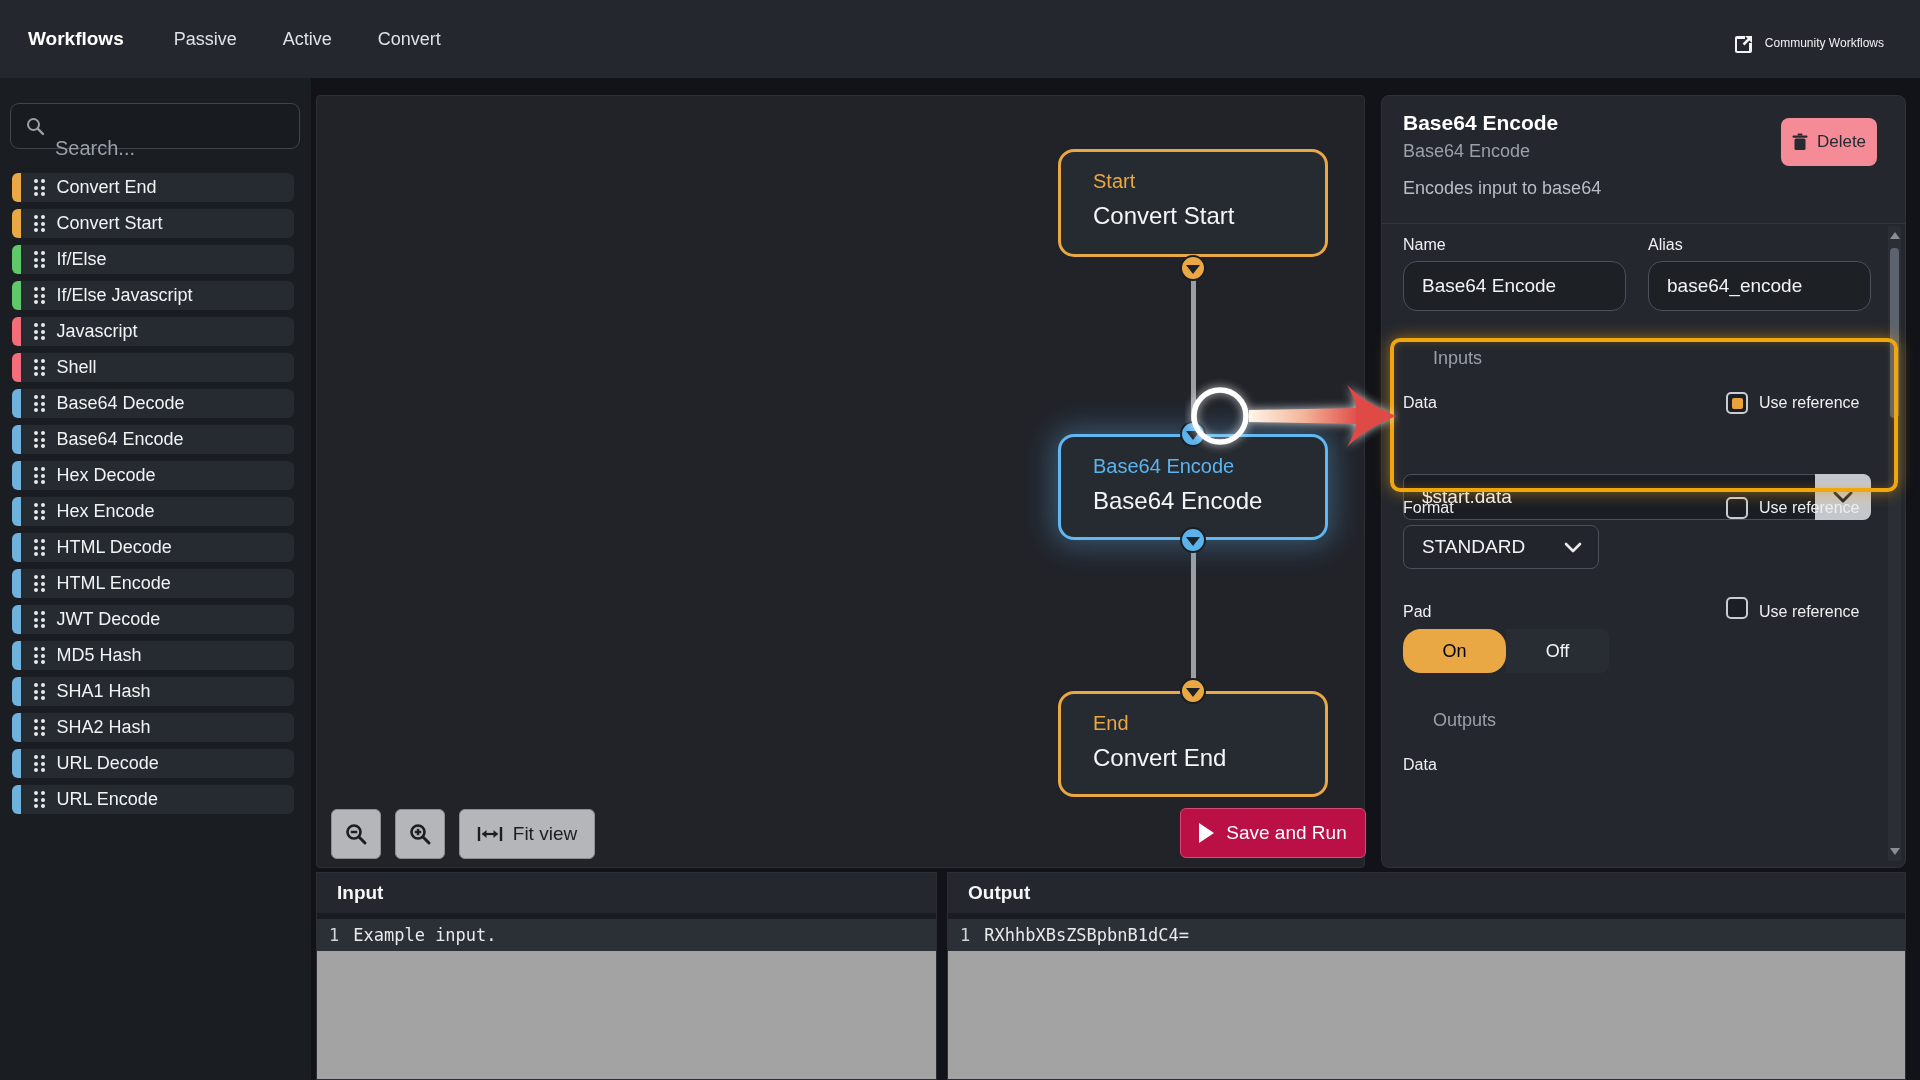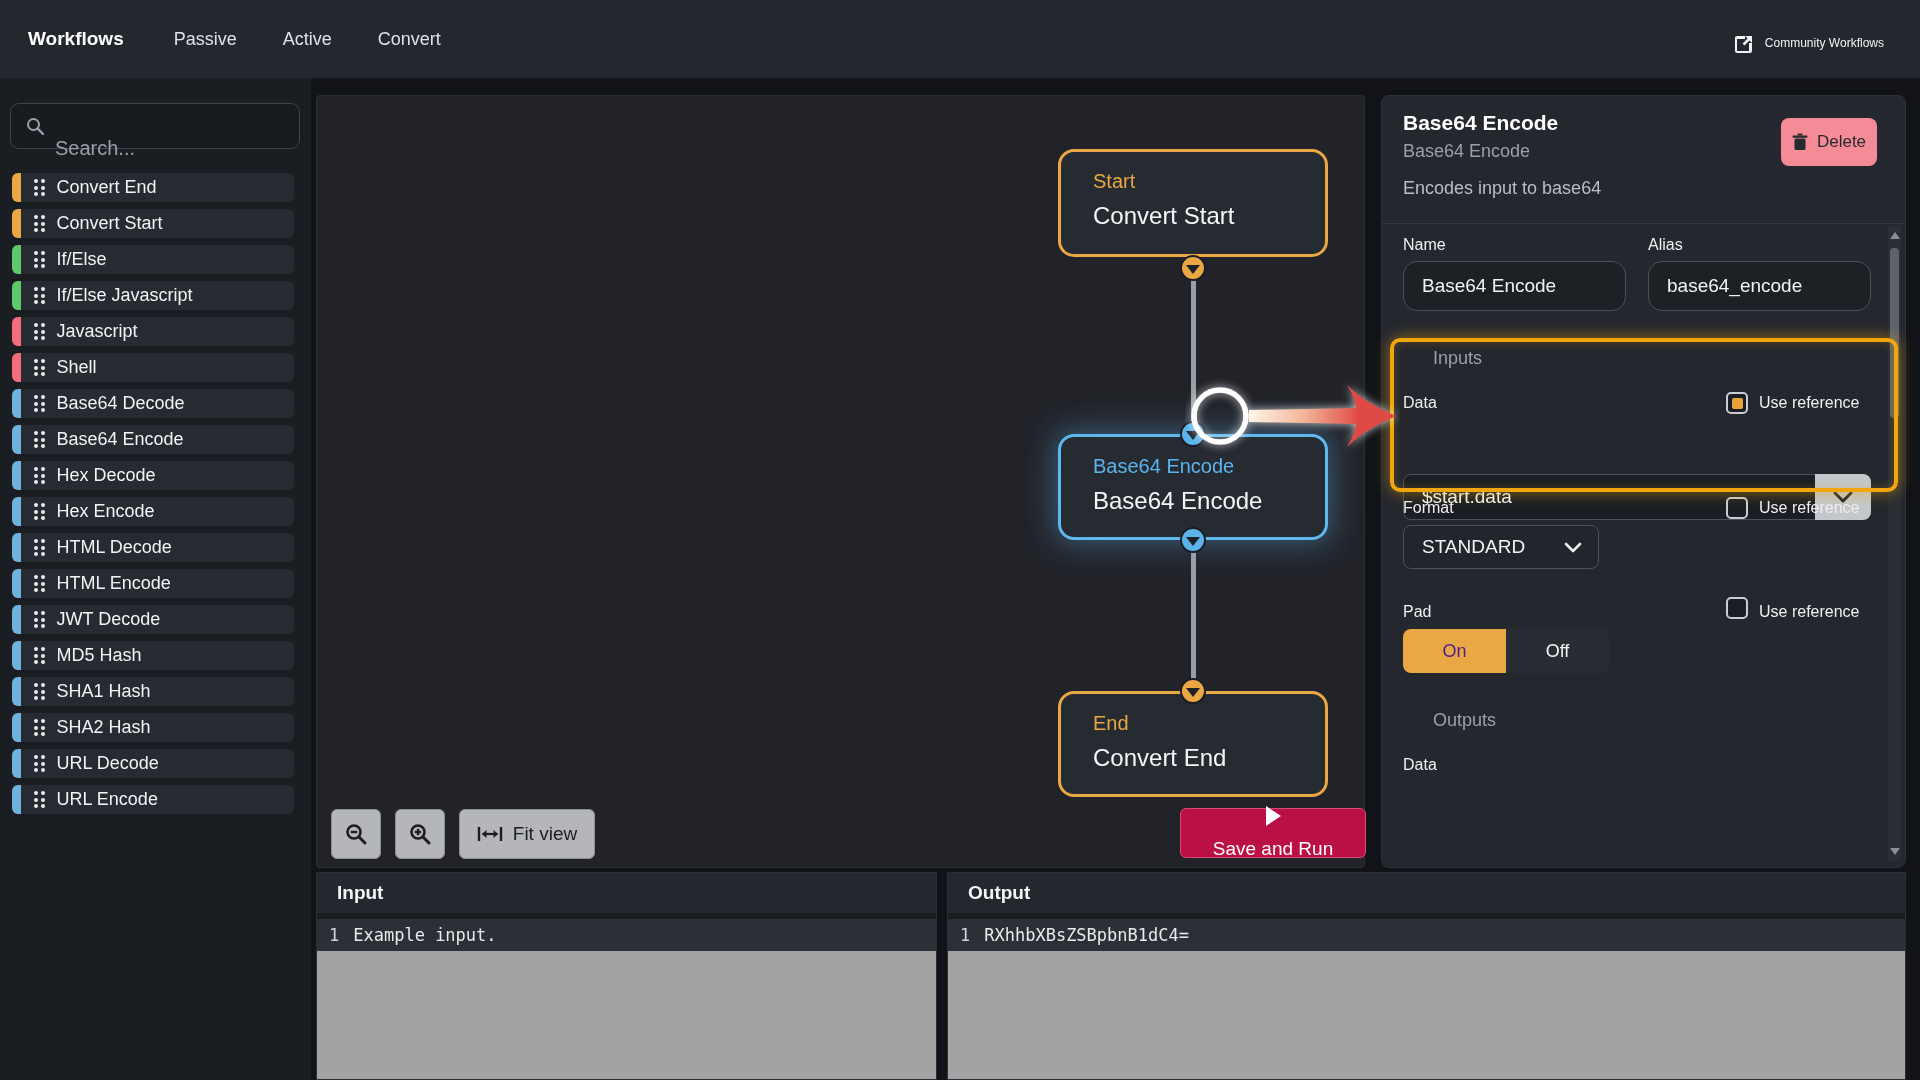--- a/index.html
+++ b/index.html
@@ -42,21 +42,21 @@
   .port{position:absolute;width:26px;height:26px;border-radius:50%;left:863px;box-sizing:border-box;
         border:2px solid #1a1d23;display:flex;align-items:center;justify-content:center;cursor:crosshair;}
   .port i{width:0;height:0;border-left:7px solid transparent;border-right:7px solid transparent;border-top:9px solid #1e2127;margin-top:2px;}
   .port-amber{background:#eaa844;}
   .port-blue{background:#5ab3ea;}
 
   .tool-btn{position:absolute;top:713px;height:50px;background:#b4b6ba;border:1px solid #8b8e93;border-radius:6px;
             display:flex;align-items:center;justify-content:center;gap:10px;color:#1c1e24;font-size:19px;cursor:pointer;box-sizing:border-box;}
   .run-btn{position:absolute;left:863px;top:712px;width:186px;height:50px;background:#bb1045;border:1px solid #d84a74;
            border-radius:6px;display:flex;align-items:center;justify-content:center;gap:12px;color:#fff;
-           font-size:19px;cursor:pointer;box-sizing:border-box;flex-direction:column;}
+           font-size:19px;cursor:pointer;box-sizing:border-box;}
   .play{width:0;height:0;border-top:10px solid transparent;border-bottom:10px solid transparent;border-left:15px solid #ffffff;}
 
   
   .annot{left:1185px;top:368px;pointer-events:none;}
   .hl-box{left:1390px;top:338px;width:508px;height:154px;border:4px solid #f2a60d;border-radius:10px;
           box-shadow:0 0 16px rgba(242,166,13,.55), inset 0 0 10px rgba(242,166,13,.25);box-sizing:border-box;pointer-events:none;}
 
   
   .inspector{left:1381px;top:95px;width:525px;height:773px;background:#24272e;border:1px solid #2e3138;
              border-radius:8px;box-sizing:border-box;}
@@ -72,21 +72,21 @@
               color:#f2f3f5;font-size:19px;padding:0 18px;box-sizing:border-box;display:flex;align-items:center;cursor:text;}
   .select-dark{position:absolute;background:#1b1e24;border:1.5px solid #4b505a;border-radius:8px;color:#f2f3f5;
                font-size:19px;display:flex;align-items:center;box-sizing:border-box;cursor:pointer;}
   .sel-btn{position:absolute;right:-1px;top:-1px;bottom:-1px;width:56px;background:#c4c7cb;border-radius:0 8px 8px 0;
            display:flex;align-items:center;justify-content:center;cursor:pointer;}
   .checkbox{position:absolute;width:22px;height:22px;border:2px solid #c9ccd0;border-radius:5px;background:#1b1e24;
             box-sizing:border-box;display:flex;align-items:center;justify-content:center;cursor:pointer;}
   .checkbox.checked::after{content:"";width:11px;height:11px;background:#eaa23c;border-radius:2px;}
   .toggle{position:absolute;left:21px;top:533px;height:44px;display:flex;border-radius:8px;overflow:hidden;cursor:pointer;}
   .toggle .seg{width:103px;display:flex;align-items:center;justify-content:center;font-size:18px;}
-  .seg-on{background:#eaa844;color:#4c1d95;}
+  .seg-on{background:#eaa844;color:#000000;border-radius:18px;}
   .seg-off{background:#282c33;color:#f2f3f5;}
   .copy-btn{position:absolute;right:9px;top:8px;width:88px;height:40px;background:#c4c7cb;border-radius:6px;
             display:flex;align-items:center;justify-content:center;gap:8px;color:#22252b;font-size:17px;cursor:pointer;}
   .scrollbar{position:absolute;right:4px;top:130px;bottom:6px;width:13px;background:#2b2e34;border-radius:2px;}
   .sb-thumb{position:absolute;left:2px;top:22px;width:9px;height:170px;background:#5d636c;border-radius:4px;cursor:grab;}
   .sb-arrow{position:absolute;left:2px;width:0;height:0;border-left:5px solid transparent;border-right:5px solid transparent;}
   .sb-up{top:6px;border-bottom:7px solid #8a8f96;}
   .sb-down{bottom:6px;border-top:7px solid #8a8f96;}
 
   

